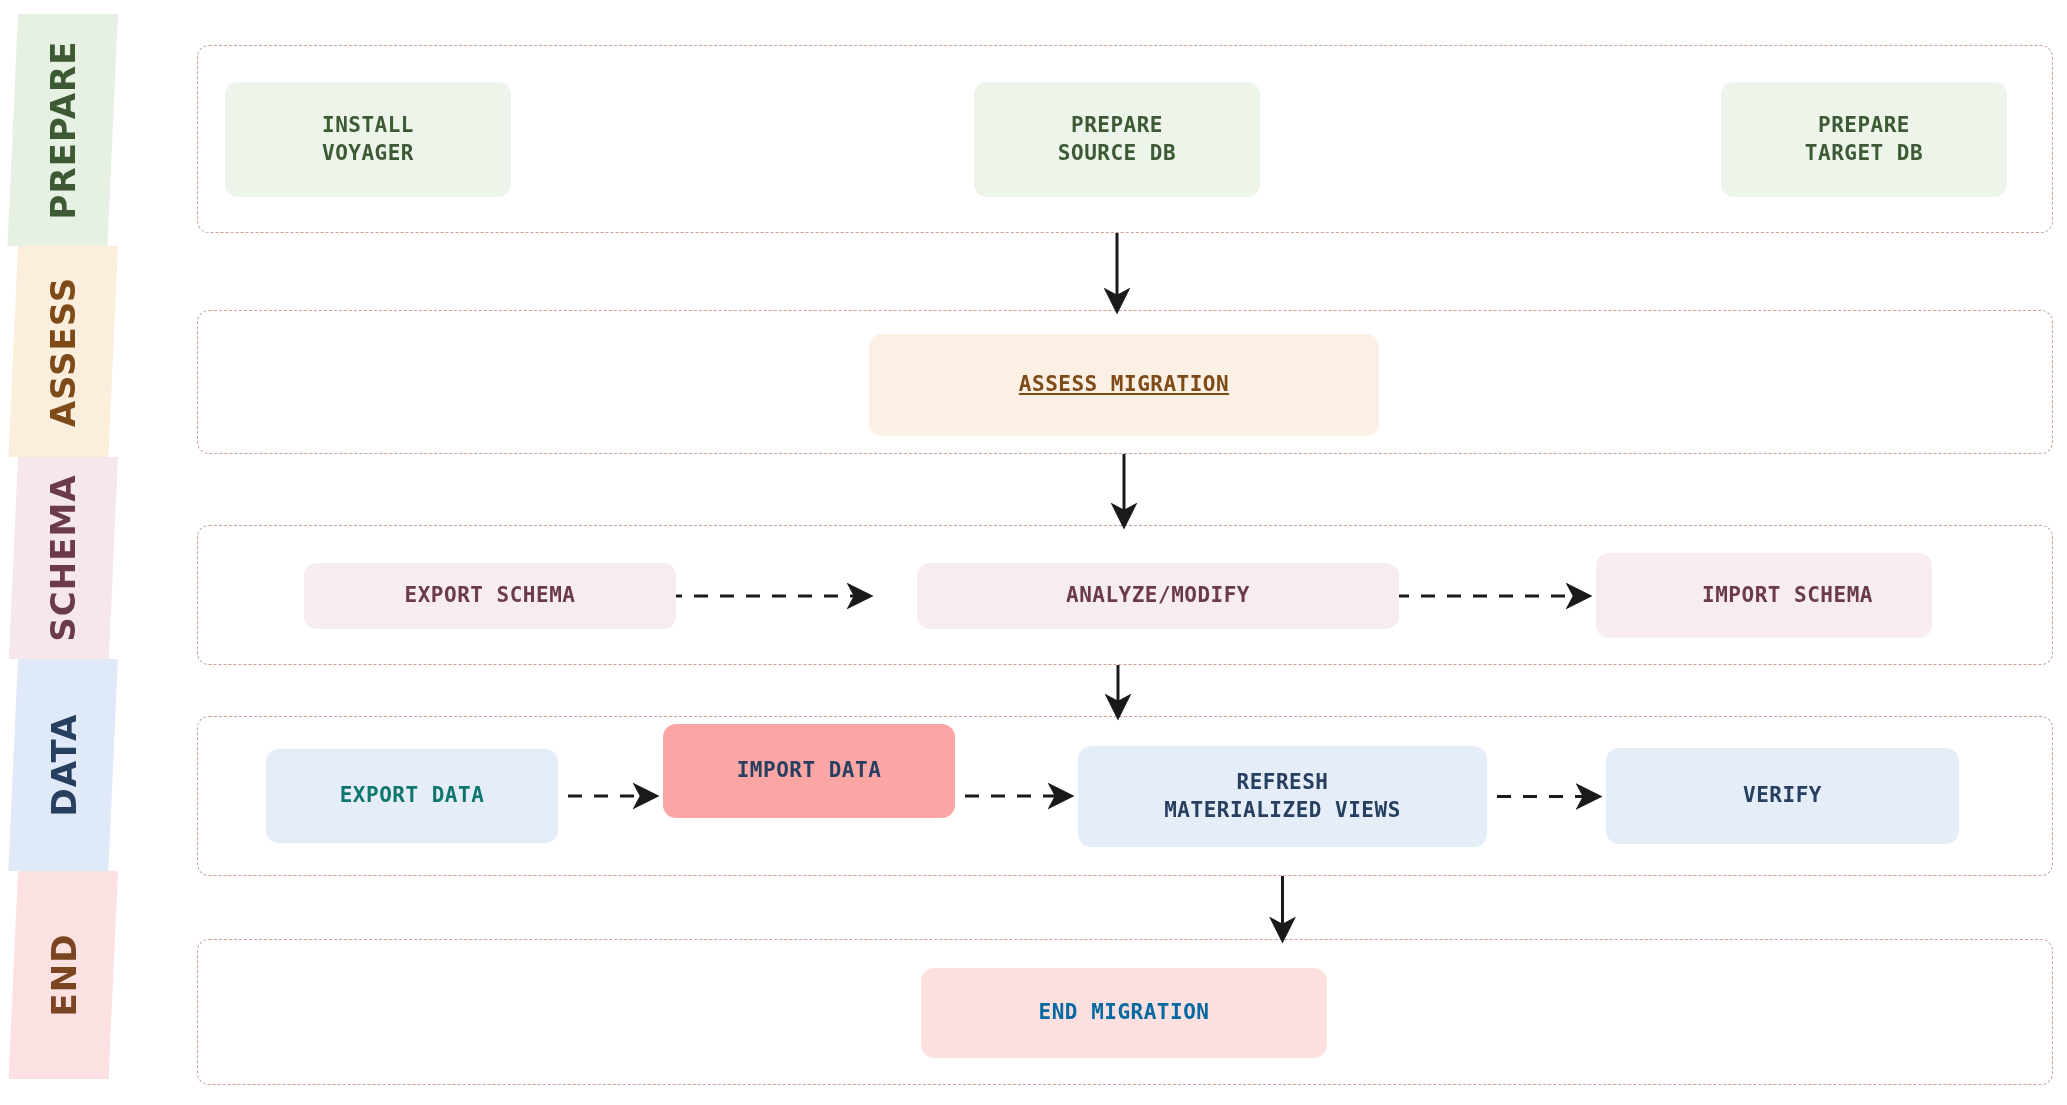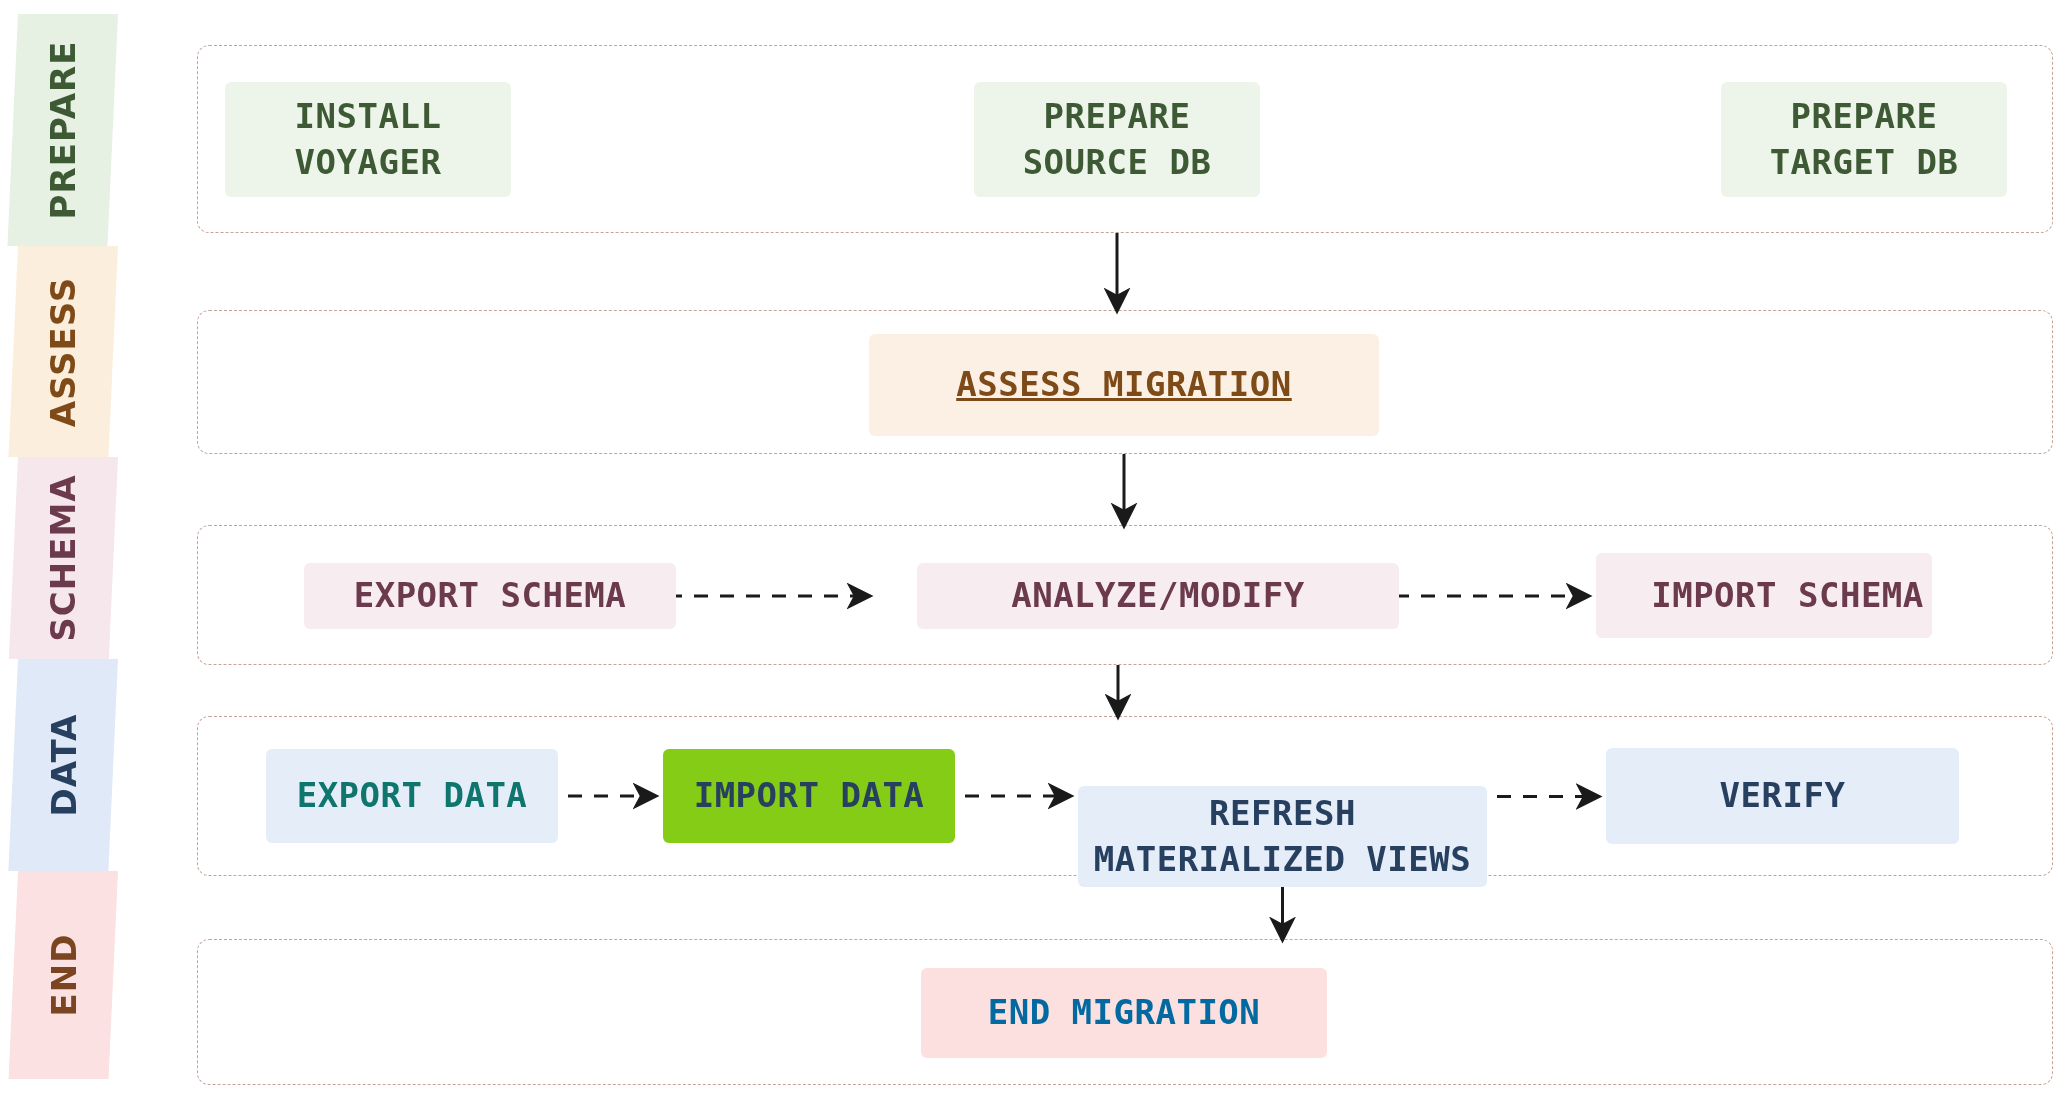--- a/index.html
+++ b/index.html
@@ -49,29 +49,29 @@
   .stage-box {
     position: absolute;
     border: 1px dashed #c6a393;
     border-radius: 12px;
     box-sizing: border-box;
   }
 
   
   .node {
     position: absolute;
-    border-radius: 6px;
+    border-radius: 13px;
     box-sizing: border-box;
     display: flex;
     align-items: center;
     justify-content: center;
     text-align: center;
     font-family: "DejaVu Sans Mono", monospace;
     font-weight: bold;
-    font-size: 34px;
+    font-size: 21px;
     line-height: 1.33;
     letter-spacing: 0.5px;
     white-space: pre-line;
   }
 
   
   .connector {
     position: absolute;
     pointer-events: none;
   }
@@ -134,20 +134,20 @@
 VOYAGER</div>
       <div class="node" style="left: 974px; top: 82px; width: 286px; height: 115px; background: rgb(237, 244, 234); color: rgb(61, 90, 53);">PREPARE
 SOURCE DB</div>
       <div class="node" style="left: 1721px; top: 82px; width: 286px; height: 115px; background: rgb(237, 244, 234); color: rgb(61, 90, 53);">PREPARE
 TARGET DB</div>
       <div class="node" style="left: 869px; top: 334px; width: 510px; height: 102px; background: rgb(251, 240, 227); color: rgb(125, 74, 24); text-decoration: underline;">ASSESS MIGRATION</div>
       <div class="node" style="left: 304px; top: 563px; width: 372px; height: 66px; background: rgb(247, 236, 240); color: rgb(107, 58, 76);">EXPORT SCHEMA</div>
       <div class="node" style="left: 877px; top: 563px; width: 482px; height: 66px; background: rgb(247, 236, 240); color: rgb(107, 58, 76); margin-left: 40px;">ANALYZE/MODIFY</div>
       <div class="node" style="left: 1596px; top: 553px; width: 336px; height: 85px; background: rgb(247, 236, 240); color: rgb(107, 58, 76); padding-left: 47px;">IMPORT SCHEMA</div>
       <div class="node" style="left: 266px; top: 749px; width: 292px; height: 94px; background: rgb(229, 237, 249); color: #0f766e;">EXPORT DATA</div>
-      <div class="node" style="left: 663px; top: 749px; width: 292px; height: 94px; background: #84cc16; color: rgb(39, 64, 96);">IMPORT DATA</div>
-      <div class="node" style="left: 1078px; top: 746px; width: 409px; height: 101px; background: rgb(229, 237, 249); color: rgb(39, 64, 96); margin-top: 40px;">REFRESH
+      <div class="node" style="left: 663px; top: 724px; width: 292px; height: 94px; background: #fca5a5; color: rgb(39, 64, 96);">IMPORT DATA</div>
+      <div class="node" style="left: 1078px; top: 746px; width: 409px; height: 101px; background: rgb(229, 237, 249); color: rgb(39, 64, 96);">REFRESH
 MATERIALIZED VIEWS</div>
       <div class="node" style="left: 1606px; top: 748px; width: 353px; height: 96px; background: rgb(229, 237, 249); color: rgb(39, 64, 96);">VERIFY</div>
       <div class="node" style="left: 921px; top: 968px; width: 406px; height: 90px; background: rgb(252, 224, 224); color: #0369a1;">END MIGRATION</div>
     </div>
 
 </div>
 
 </body></html>

